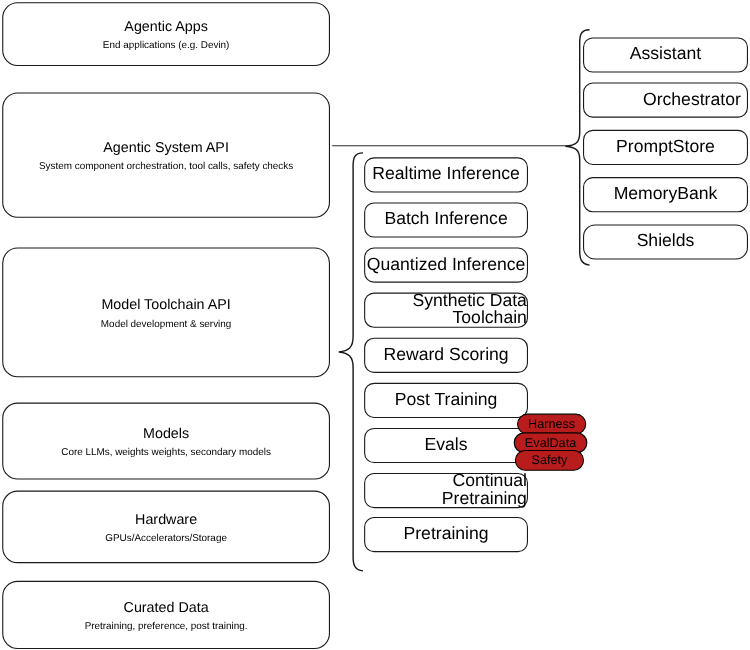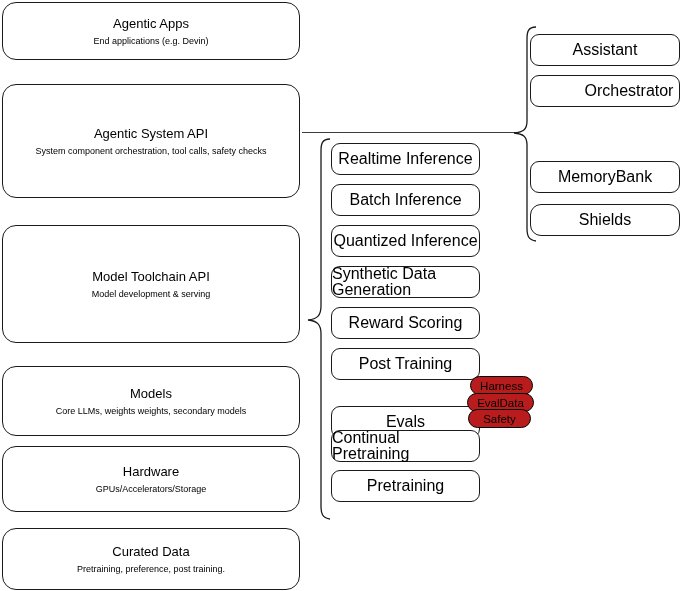--- a/index.html
+++ b/index.html
@@ -20,21 +20,21 @@
   }
   .node {
     position: absolute;
     box-sizing: border-box;
     background: #ffffff;
     border: 1px solid #1a1a1a;
     display: flex;
     flex-direction: column;
     align-items: center;
     justify-content: center;
-    text-align: left;
+    text-align: right;
   }
   
   .layer {
     border-radius: 14px;
   }
   .layer .title {
     font-size: 13px;
     line-height: 17px;
     color: #000;
   }
@@ -119,32 +119,32 @@
 
   <div class="node capsule" style="left:331px; top:184px; width:149px; height:32px;">
     <span>Batch Inference</span>
   </div>
 
   <div class="node capsule" style="left:331px; top:225px; width:149px; height:32px;">
     <span>Quantized Inference</span>
   </div>
 
   <div class="node capsule" style="left:331px; top:266px; width:149px; height:32px;">
-    <span>Synthetic Data Generation</span>
+    <span>Synthetic Data Toolchain</span>
   </div>
 
   <div class="node capsule" style="left:331px; top:307px; width:149px; height:32px;">
     <span>Reward Scoring</span>
   </div>
 
   <div class="node capsule" style="left:331px; top:348px; width:149px; height:32px;">
     <span>Post Training</span>
   </div>
 
-  <div class="node capsule" style="left:331px; top:389px; width:149px; height:32px;margin-top:17px;">
+  <div class="node capsule" style="left:331px; top:389px; width:149px; height:32px;">
     <span>Evals</span>
   </div>
 
   <div class="node capsule" style="left:331px; top:430px; width:149px; height:32px;">
     <span>Continual Pretraining</span>
   </div>
 
   <div class="node capsule" style="left:331px; top:470px; width:149px; height:32px;">
     <span>Pretraining</span>
   </div>
@@ -162,20 +162,23 @@
   </div>
 
   <div class="node capsule" style="left:530px; top:34px; width:150px; height:32px;">
     <span>Assistant</span>
   </div>
 
   <div class="node capsule" style="left:530px; top:75px; width:150px; height:32px;padding-left:48px;">
     <span>Orchestrator</span>
   </div>
 
+  <div class="node capsule" style="left:530px; top:118px; width:150px; height:32px;">
+    <span>PromptStore</span>
+  </div>
 
   <div class="node capsule" style="left:530px; top:161px; width:150px; height:32px;">
     <span>MemoryBank</span>
   </div>
 
   <div class="node capsule" style="left:530px; top:204px; width:150px; height:32px;border-radius:11px;">
     <span>Shields</span>
   </div>
 
 </div>

